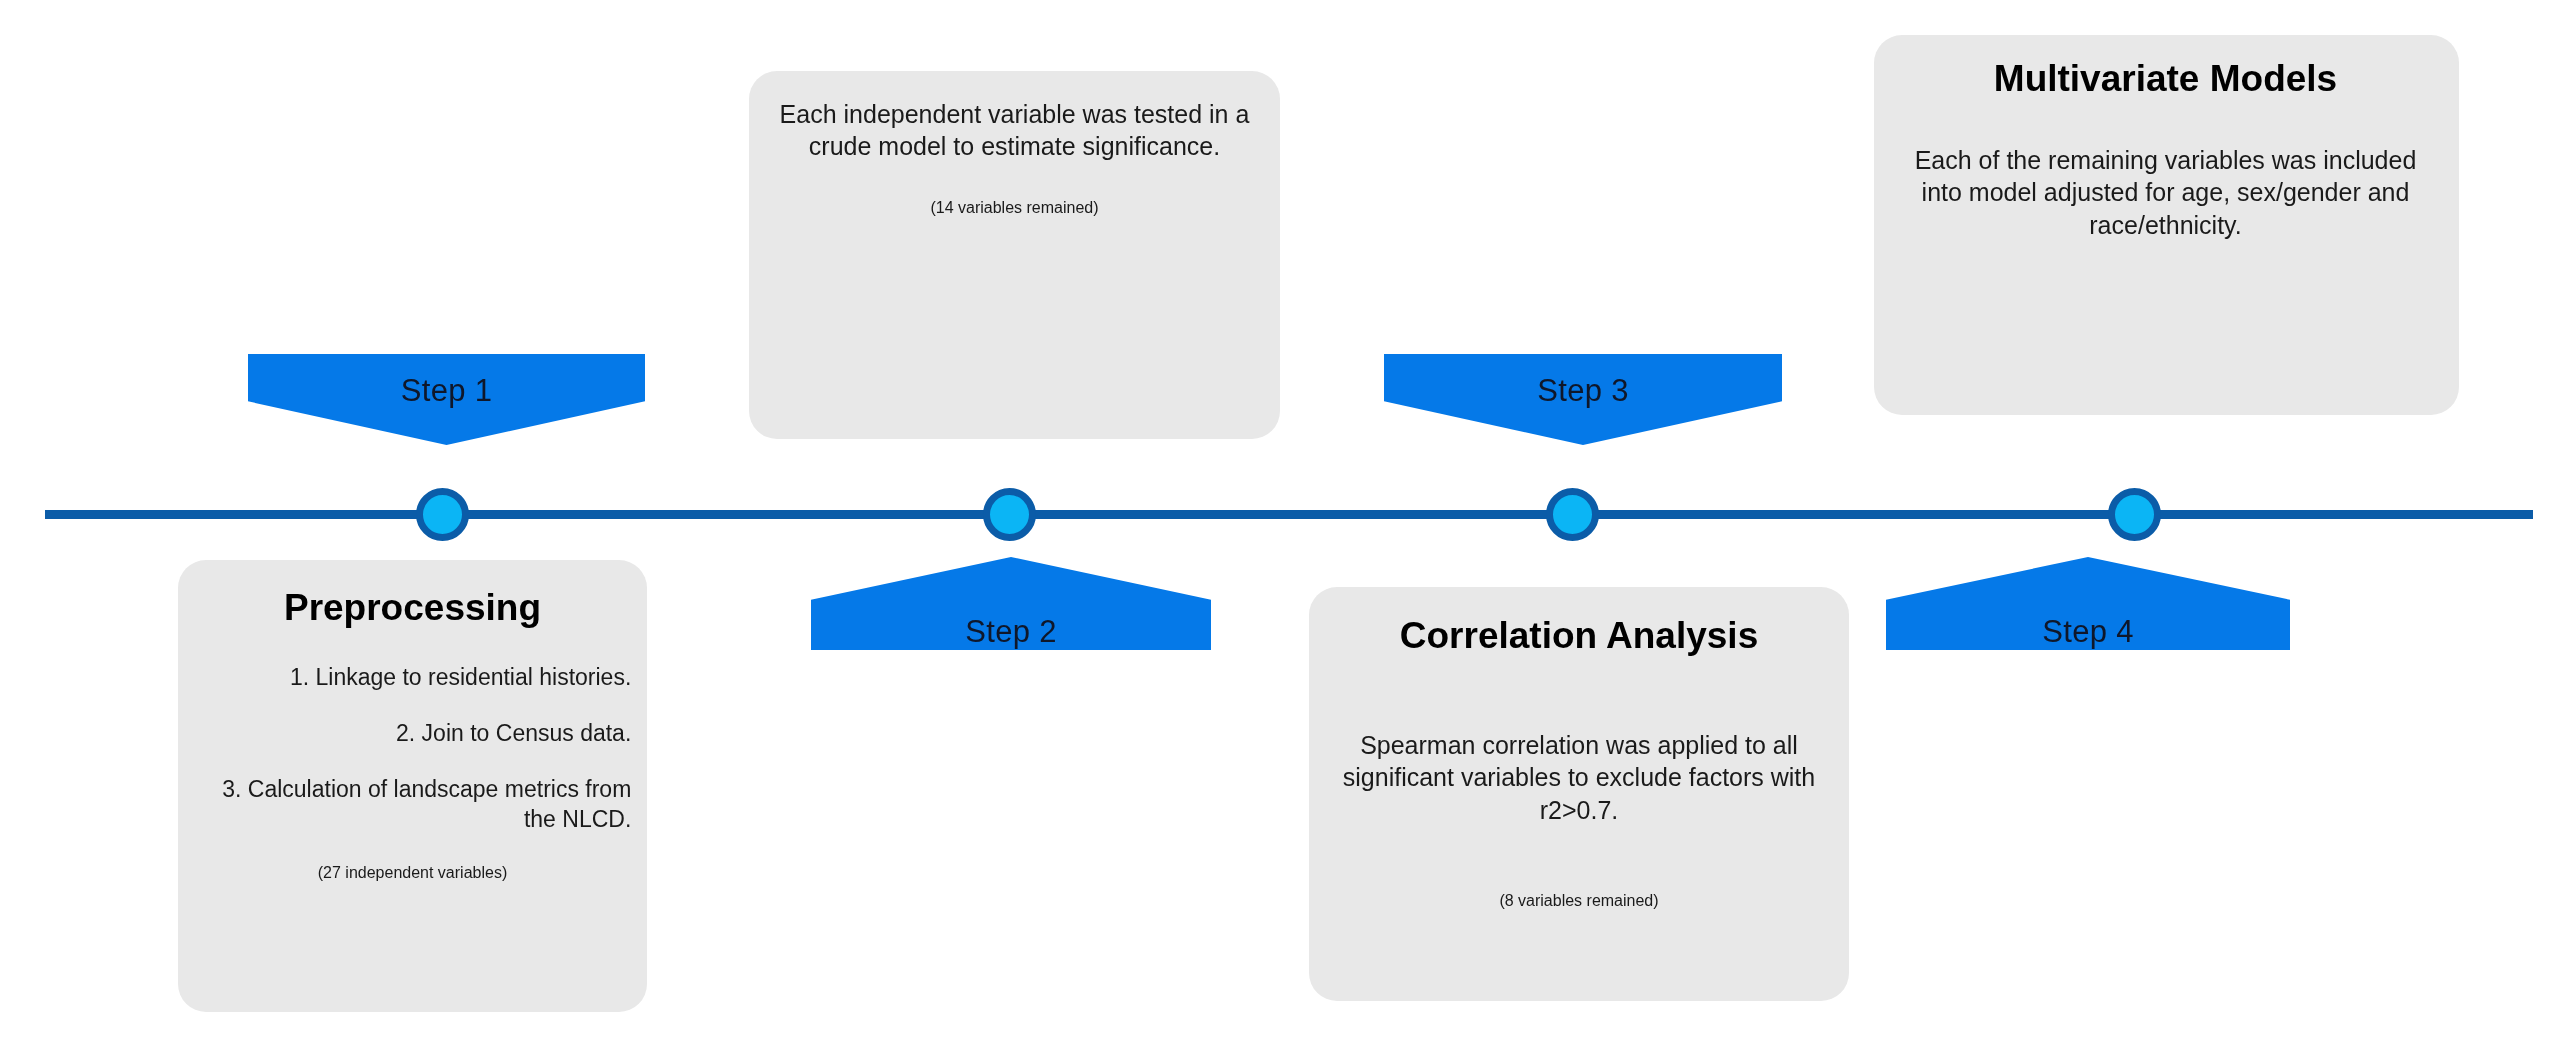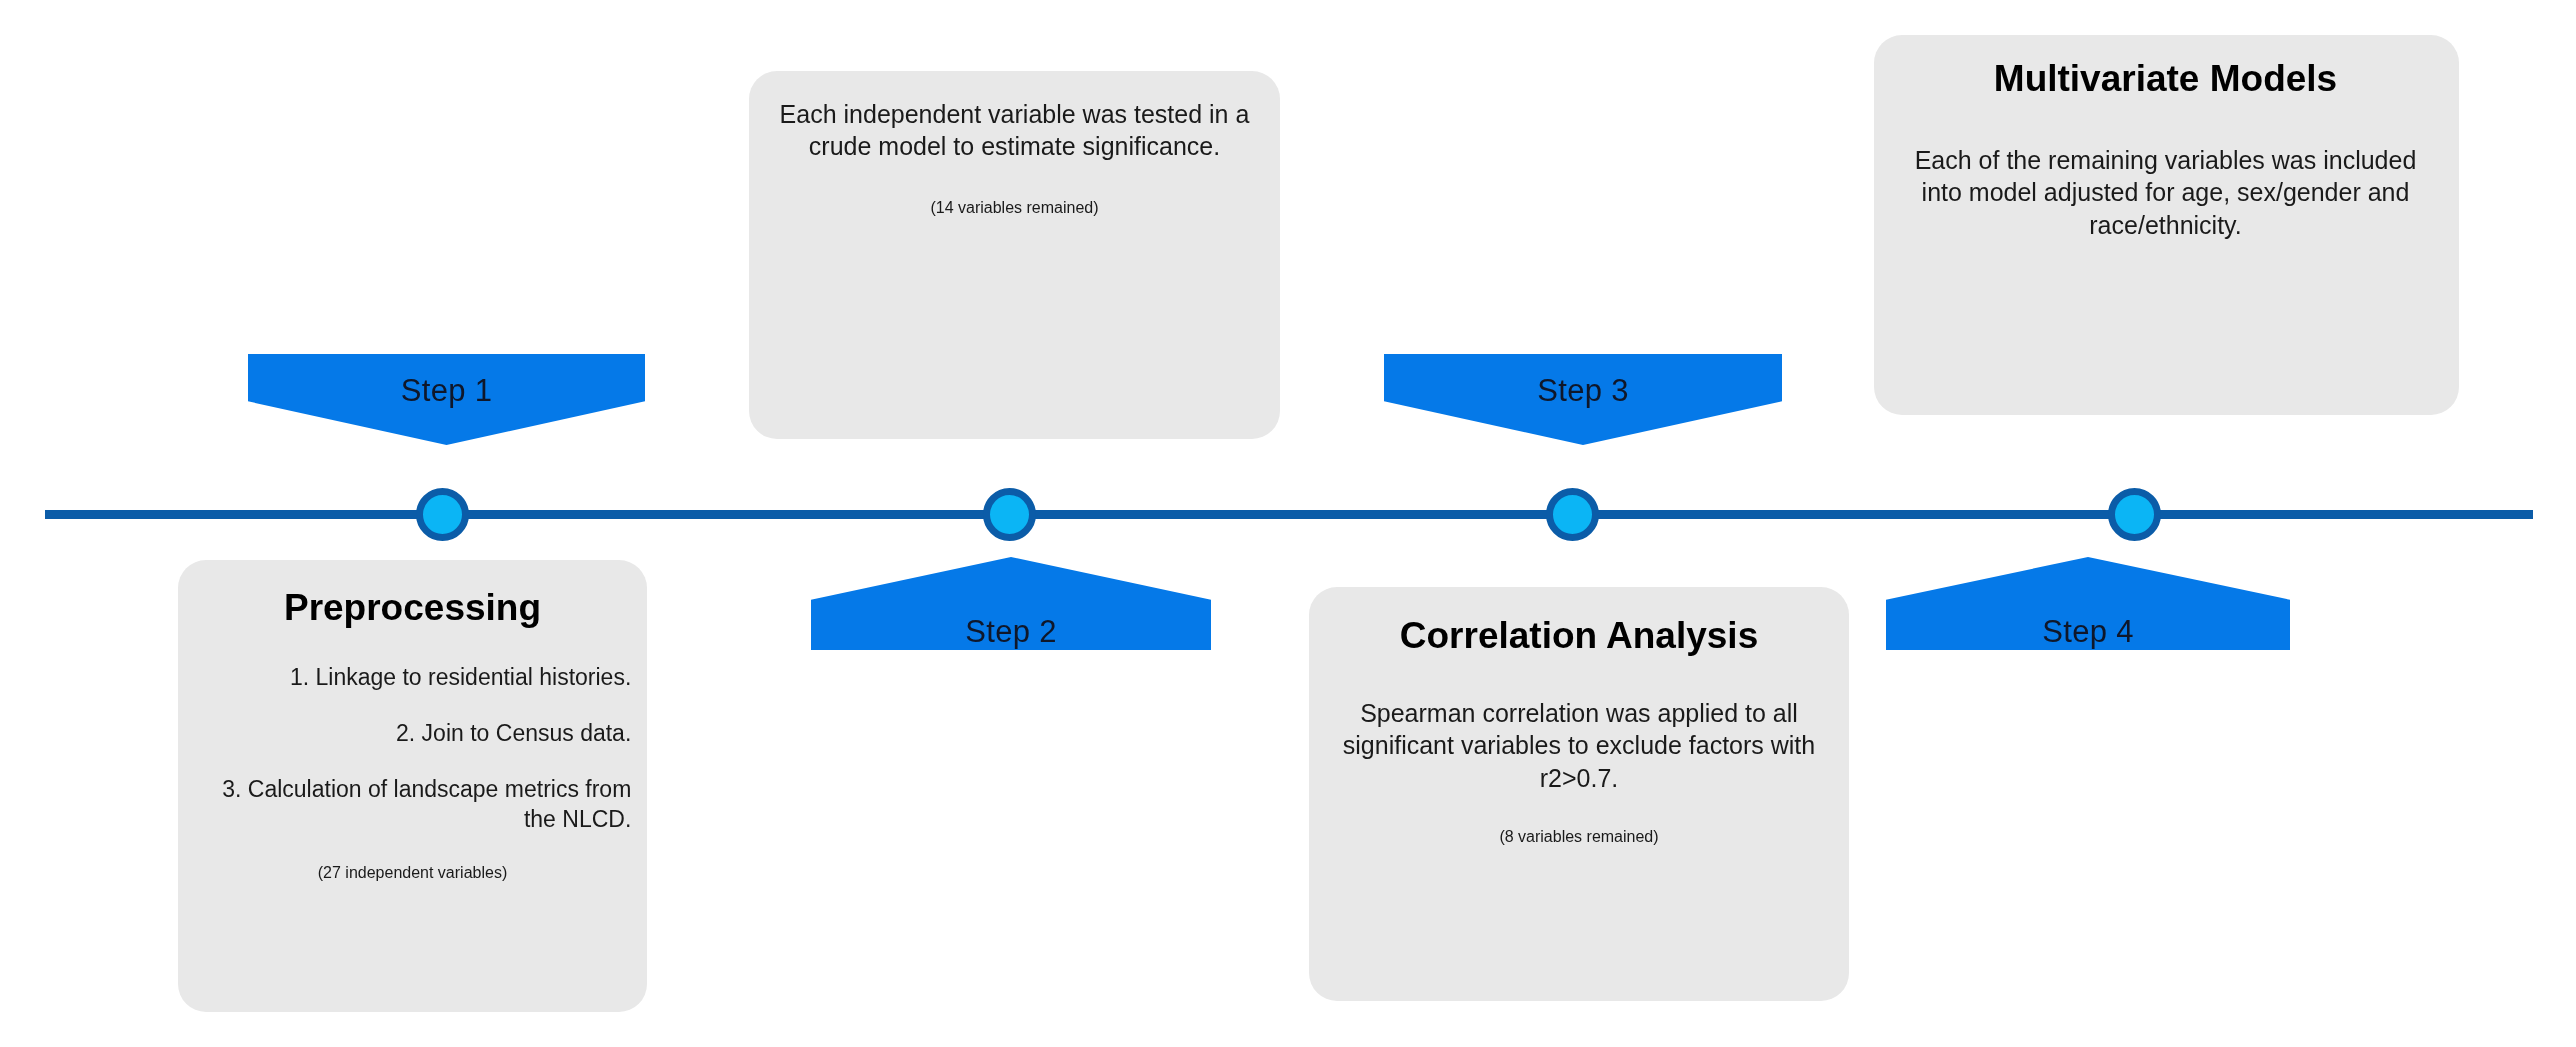--- a/index.html
+++ b/index.html
@@ -112,20 +112,21 @@
   #card-univariate {
     left: 749px; top: 71px;  width: 531px;  height: 368px;
     padding: 26.5px 24px 0 24px;
   }
   #card-univariate .card-title { margin-bottom: 36px; }
   #card-univariate .card-note  { margin-top: 35px; }
 
   #card-correlation {
     left: 1309px; top: 587px;  width: 540px;  height: 414px;
     padding: 28px 25px 0 25px;
+    gap: 32px;
   }
   #card-correlation .card-title { margin-bottom: 39px; }
   #card-correlation .card-note  { margin-top: 32.5px; }
 
   #card-multivariate {
     left: 1874px; top: 35px;   width: 585px;  height: 380px;
     padding: 23px 27px 0 25px;
   }
   #card-multivariate .card-title { margin-bottom: 43px; }
 </style>

